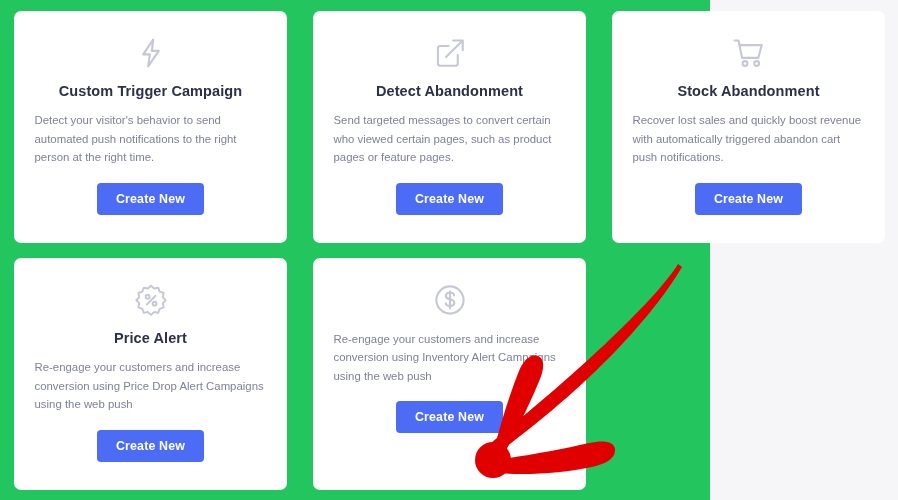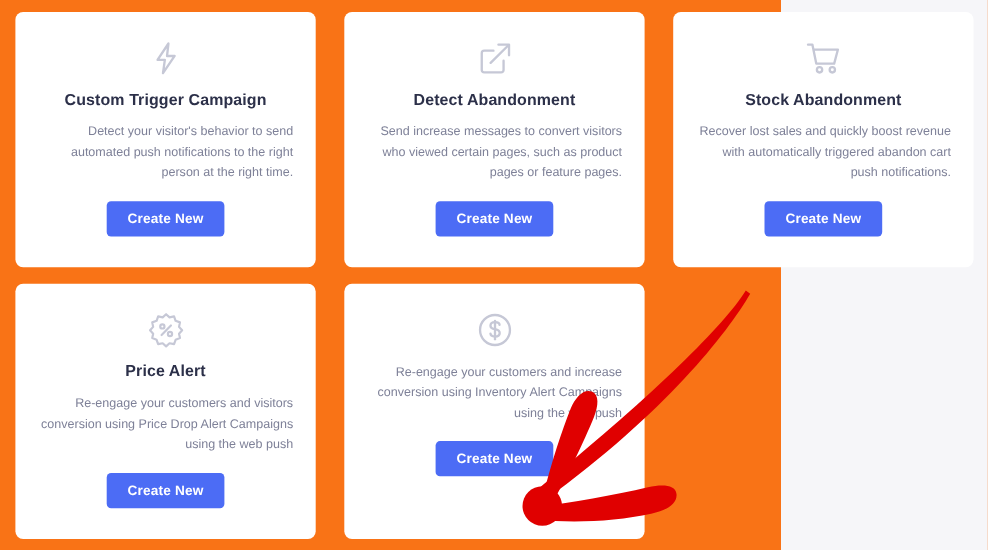--- a/index.html
+++ b/index.html
@@ -13,21 +13,21 @@
     overflow: hidden;
     background: #f6f6f9;
     font-family: "Liberation Sans", sans-serif;
     -webkit-font-smoothing: antialiased;
   }
 
   #page-root {
     position: relative;
     width: 710px;
     height: 500px;
-    background: #f97316;
+    background: #22c55e;
   }
 
   .card-grid {
     position: absolute;
     left: 14px;
     top: 11px;
     width: 871px;
     display: grid;
     grid-template-columns: repeat(3, 273px);
     grid-auto-rows: 232px;
@@ -67,21 +67,21 @@
     color: #2c3049;
     text-align: center;
     letter-spacing: 0.1px;
     margin: 0 0 11px 0;
     line-height: 1.2;
   }
 
   .card-desc {
     font-size: 11.4px;
     color: #7e8198;
-    text-align: right;
+    text-align: left;
     line-height: 1.62;
     margin: 0 0 16px 0;
     max-width: 232px;
   }
 
   .create-btn {
     font-family: "Liberation Sans", sans-serif;
     font-size: 12.4px;
     font-weight: bold;
     color: #ffffff;
@@ -131,21 +131,21 @@
 
     <div class="card">
       <span class="card-icon">
         <svg viewBox="0 0 24 24" fill="none" stroke="currentColor" stroke-width="1.5" stroke-linecap="round" stroke-linejoin="round" aria-hidden="true">
           <path d="M17.5 13.5 L17.5 19.5 A1.6 1.6 0 0 1 15.9 21 L5.1 21 A1.6 1.6 0 0 1 3.5 19.5 L3.5 8.7 A1.6 1.6 0 0 1 5.1 7.1 L11 7.1"></path>
           <path d="M14.2 3.2 L21 3.2 L21 10"></path>
           <path d="M9.2 14.9 L20.6 3.6"></path>
         </svg>
       </span>
       <h3 class="card-title">Detect Abandonment</h3>
-      <p class="card-desc">Send increase messages to convert visitors who viewed certain pages, such as product pages or feature pages.</p>
+      <p class="card-desc">Send targeted messages to convert certain who viewed certain pages, such as product pages or feature pages.</p>
       <button class="create-btn">Create New</button>
     </div>
 
     <div class="card">
       <span class="card-icon">
         <svg viewBox="0 0 24 24" fill="none" stroke="currentColor" stroke-width="1.5" stroke-linecap="round" stroke-linejoin="round" aria-hidden="true">
           <path d="M1.8 3.2 L4.6 3.2 L7.1 15.4 L18.6 15.4 L21 6.4 L5.3 6.4"></path>
           <circle cx="9.2" cy="19.4" r="1.7"></circle>
           <circle cx="17.4" cy="19.4" r="1.7"></circle>
         </svg>
@@ -161,21 +161,21 @@
           <path d="M12 1.9 L14.2 3.9 L17.1 3.3 L18.1 6.1 L20.9 7.1 L20.3 10 L22.3 12.2
                    L20.3 14.4 L20.9 17.2 L18.1 18.3 L17.1 21.1 L14.2 20.5 L12 22.5
                    L9.8 20.5 L6.9 21.1 L5.9 18.3 L3.1 17.2 L3.7 14.4 L1.7 12.2
                    L3.7 10 L3.1 7.1 L5.9 6.1 L6.9 3.3 L9.8 3.9 Z"></path>
           <circle cx="9.6" cy="9.7" r="1.35"></circle>
           <circle cx="14.5" cy="14.6" r="1.35"></circle>
           <path d="M15.1 9.1 L9.1 15.2"></path>
         </svg>
       </span>
       <h3 class="card-title">Price Alert</h3>
-      <p class="card-desc">Re-engage your customers and visitors conversion using Price Drop Alert Campaigns using the web push</p>
+      <p class="card-desc">Re-engage your customers and increase conversion using Price Drop Alert Campaigns using the web push</p>
       <button class="create-btn">Create New</button>
     </div>
 
     <div class="card">
       <span class="card-icon">
         <svg viewBox="0 0 24 24" fill="none" stroke="currentColor" stroke-width="1.5" stroke-linecap="round" stroke-linejoin="round" aria-hidden="true">
           <circle cx="12" cy="12" r="9.6"></circle>
           <path d="M12 6.1 L12 17.9"></path>
           <path d="M14.9 8.7 C14.9 7.5 13.6 6.9 12 6.9 C10.4 6.9 9.1 7.6 9.1 9.2
                    C9.1 10.8 10.6 11.2 12 11.5 C13.4 11.8 15 12.2 15 13.9

